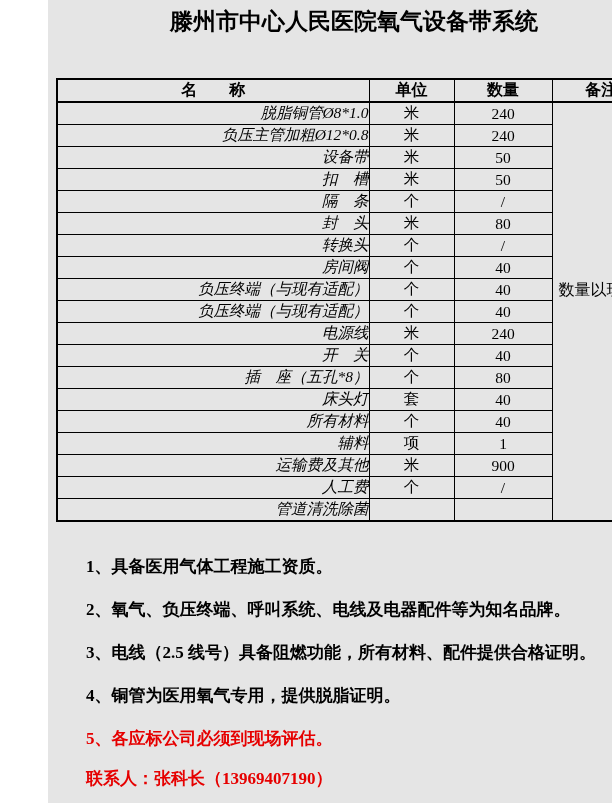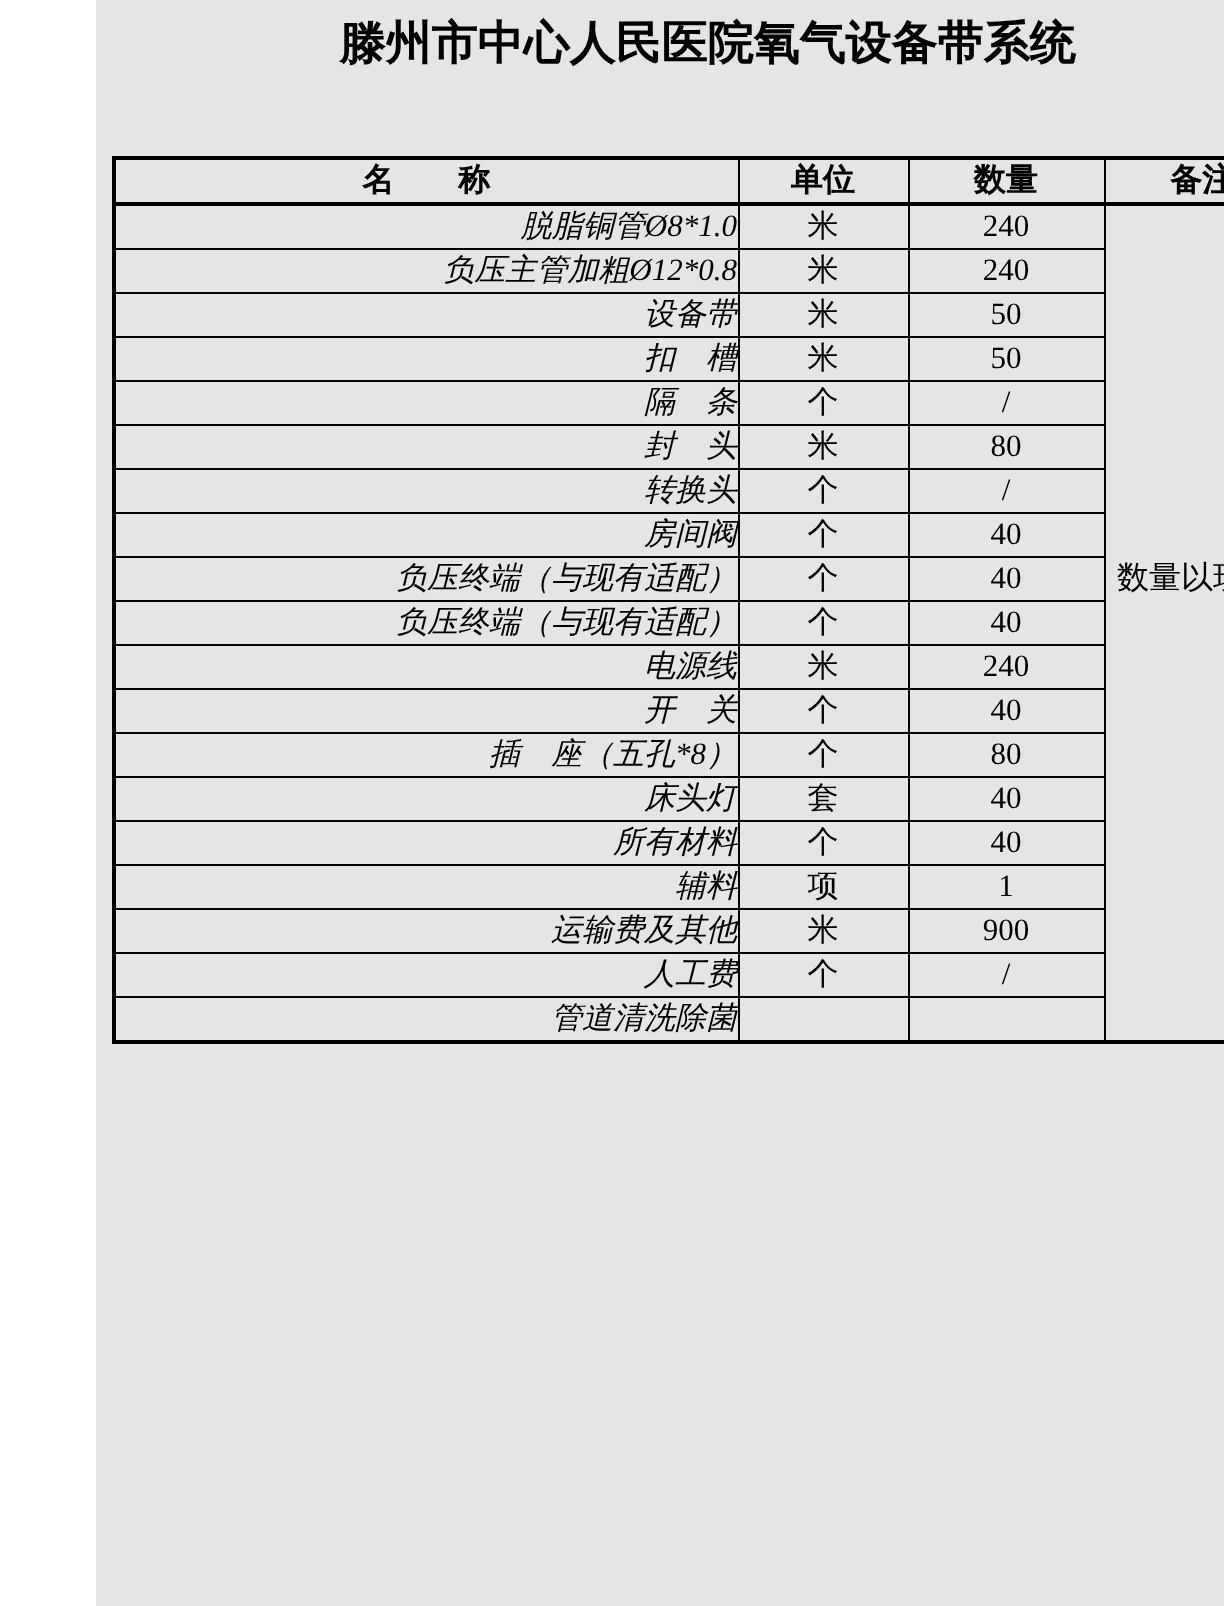--- a/index.html
+++ b/index.html
@@ -190,14 +190,22 @@
         <td class="center">/</td>
       </tr>
       <tr>
         <td class="name">管道清洗除菌</td>
         <td class="center"></td>
         <td class="center"></td>
       </tr>
     </tbody>
   </table>
 
+  <div class="notes">
+    <div class="note">1、具备医用气体工程施工资质。</div>
+    <div class="note">2、氧气、负压终端、呼叫系统、电线及电器配件等为知名品牌。</div>
+    <div class="note">3、电线（2.5 线号）具备阻燃功能，所有材料、配件提供合格证明。</div>
+    <div class="note">4、铜管为医用氧气专用，提供脱脂证明。</div>
+    <div class="note red">5、各应标公司必须到现场评估。</div>
+    <div class="contact red">联系人：张科长（13969407190）</div>
+  </div>
 
 </div>
 
 </body></html>

